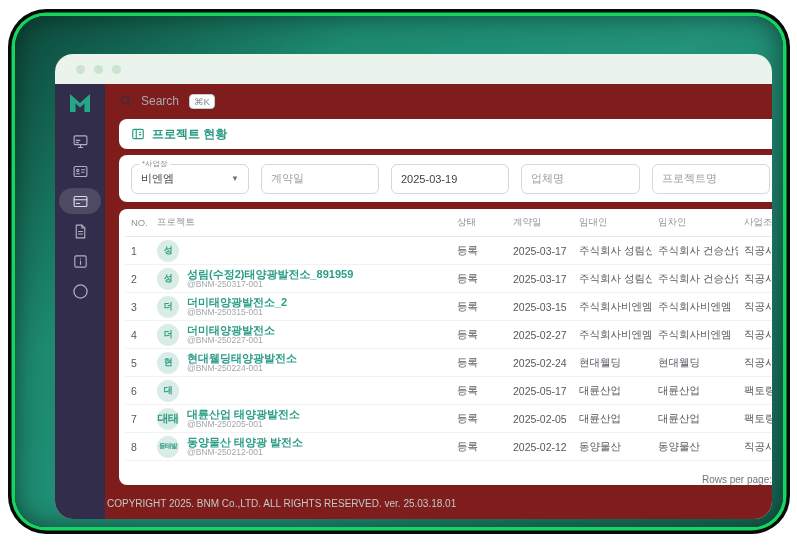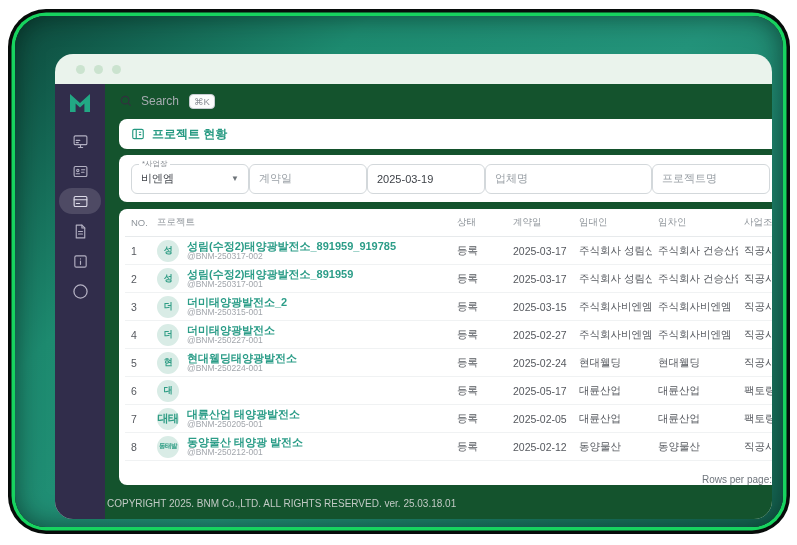--- a/index.html
+++ b/index.html
@@ -27,34 +27,34 @@
     align-items:center; padding-top:8px; flex-shrink:0; }
   .logo { width:24px; height:22px; margin-bottom:12px; }
   .nav-item { width:42px; height:26px; margin:2px 0; border-radius:13px;
     display:flex; align-items:center; justify-content:center; cursor:pointer; }
   .nav-item.active { background:rgba(255,255,255,.14); }
   .nav-item svg { width:17px; height:17px; stroke:#b3b0c2; fill:none;
     stroke-width:1.6; stroke-linecap:round; stroke-linejoin:round; }
   .nav-item.active svg { stroke:#dddbe8; }
   .nav-item.ring svg { width:19px; height:19px; }
   
-  .main { flex:1; background:#14532d; overflow:hidden; padding:0 0 0 14px; position:relative; }
+  .main { flex:1; background:#7f1d1d; overflow:hidden; padding:0 0 0 14px; position:relative; }
   .searchbar { height:28px; display:flex; align-items:center; gap:8px; padding-top:6px; }
   .searchbar svg { width:14px; height:14px; stroke:#33303f; fill:none; stroke-width:2; }
   .search-ph { color:#a6abb0; font-size:12px; }
   .kbd { border:1px solid #c7ccd1; border-radius:4px; color:#8d9298; font-size:9.5px;
     padding:1px 4px; background:#fbfcfc; margin-left:2px; }
   .cards { margin-right:-10px; }
   .card { background:#ffffff; border-radius:8px; box-shadow:0 1px 2px rgba(40,60,50,.04); }
   
   .title-card { margin-top:7px; height:30px; display:flex; align-items:center; gap:7px; padding:0 12px; }
   .title-icon svg { width:14px; height:14px; display:block; }
   .page-title { color:#279a82; font-weight:bold; font-size:12px; }
   
-  .filter-card { margin-top:6px; height:47px; display:flex; align-items:center; gap:0; padding:0 12px;text-align:right; }
+  .filter-card { margin-top:6px; height:47px; display:flex; align-items:center; gap:12px; padding:0 12px;text-align:right; }
   .field { flex:0 0 118px; height:30px; border:1px solid #d3d8db; border-radius:6px;
     display:flex; align-items:center; padding:0 9px; font-size:11px; position:relative;
     background:#fff; color:#3e4248; }
   .field.last { flex:1 0 118px; }
   .field .ph { color:#9aa0a6; }
   .field .legend { position:absolute; top:-5px; left:7px; background:#fff; padding:0 3px;
     font-size:7.5px; color:#83888e; line-height:1; }
   .field .caret { margin-left:auto; color:#6e7479; font-size:8px; }
   
   .table-card { margin-top:7px; padding:0 10px 0 6px; }
@@ -178,24 +178,20 @@
               <div>계약일</div>
               <div>임대인</div>
               <div>임차인</div>
               <div>사업조건</div>
             </div>
             <div id="tbody">
   <div class="trow">
     <div>1</div>
     <div class="proj-cell">
       <span class="avatar">성</span>
-      <span>
-        <span class="pname" style="display:block">성림(수정2)태양광발전소_891959_919785</span>
-        <span class="pcode" style="display:block">@BNM-250317-002</span>
-      </span>
     </div>
     <div>등록</div>
     <div>2025-03-17</div>
     <div>주식회사 성림산업</div>
     <div>주식회사 건승산업</div>
     <div>직공사</div>
   </div>
 
   <div class="trow">
     <div>2</div>

